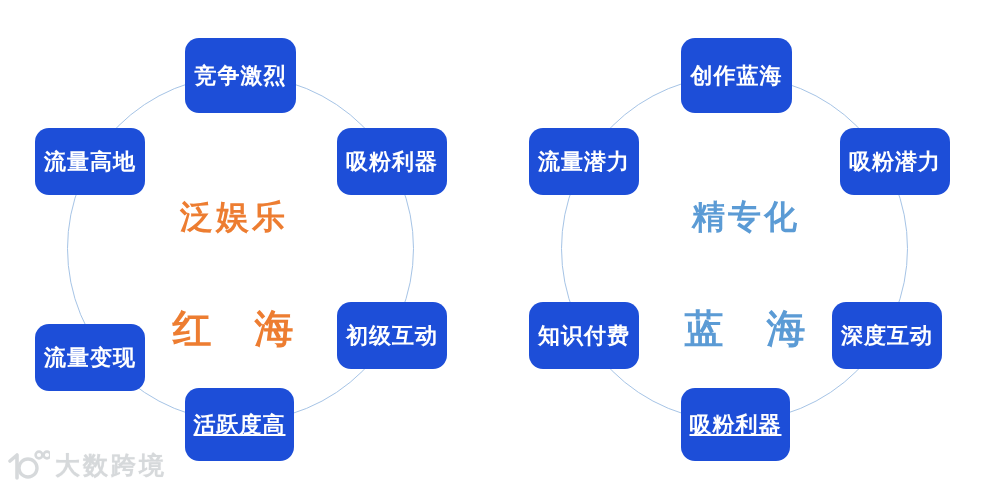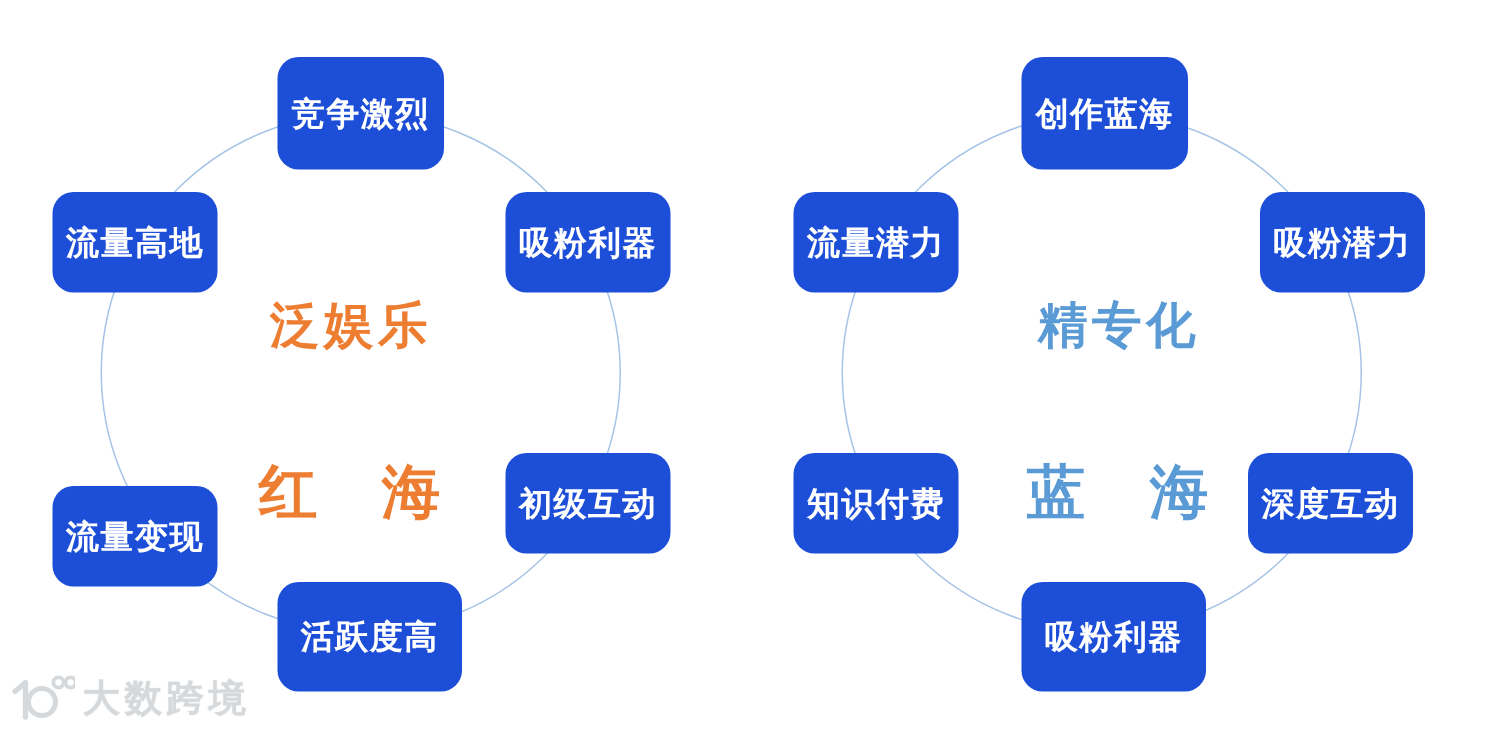--- a/index.html
+++ b/index.html
@@ -35,21 +35,21 @@
   .n-ul,.n-ur,.n-ll,.n-lr{width:110px;height:67px;}
   #dL .n-ul{left:35px;top:128px;}
   #dR .n-ul{left:29px;top:128px;}
   #dL .n-ur{left:337px;top:128px;}
   #dR .n-ur{left:340px;top:128px;}
   #dL .n-ll{left:35px;top:302px;margin-top:22px;}
   #dR .n-ll{left:29px;top:302px;}
   #dL .n-lr{left:337px;top:302px;}
   #dR .n-lr{left:332px;top:302px;}
 
-  .n-bottom{width:123px;height:73px;}
+  .n-bottom{width:109px;height:73px;text-decoration:underline;}
   #dL .n-bottom{left:185px;top:388px;}
   #dR .n-bottom{left:181px;top:388px;}
 
   
   .center-title{
     position:absolute;top:194px;width:320px;text-align:center;font-weight:bold;
   }
   #dL .center-title{left:74px;color:#ED7D31;}
   #dR .center-title{left:86px;color:#5B9BD5;}
   .t1{font-size:33px;line-height:46px;letter-spacing:3px;}

